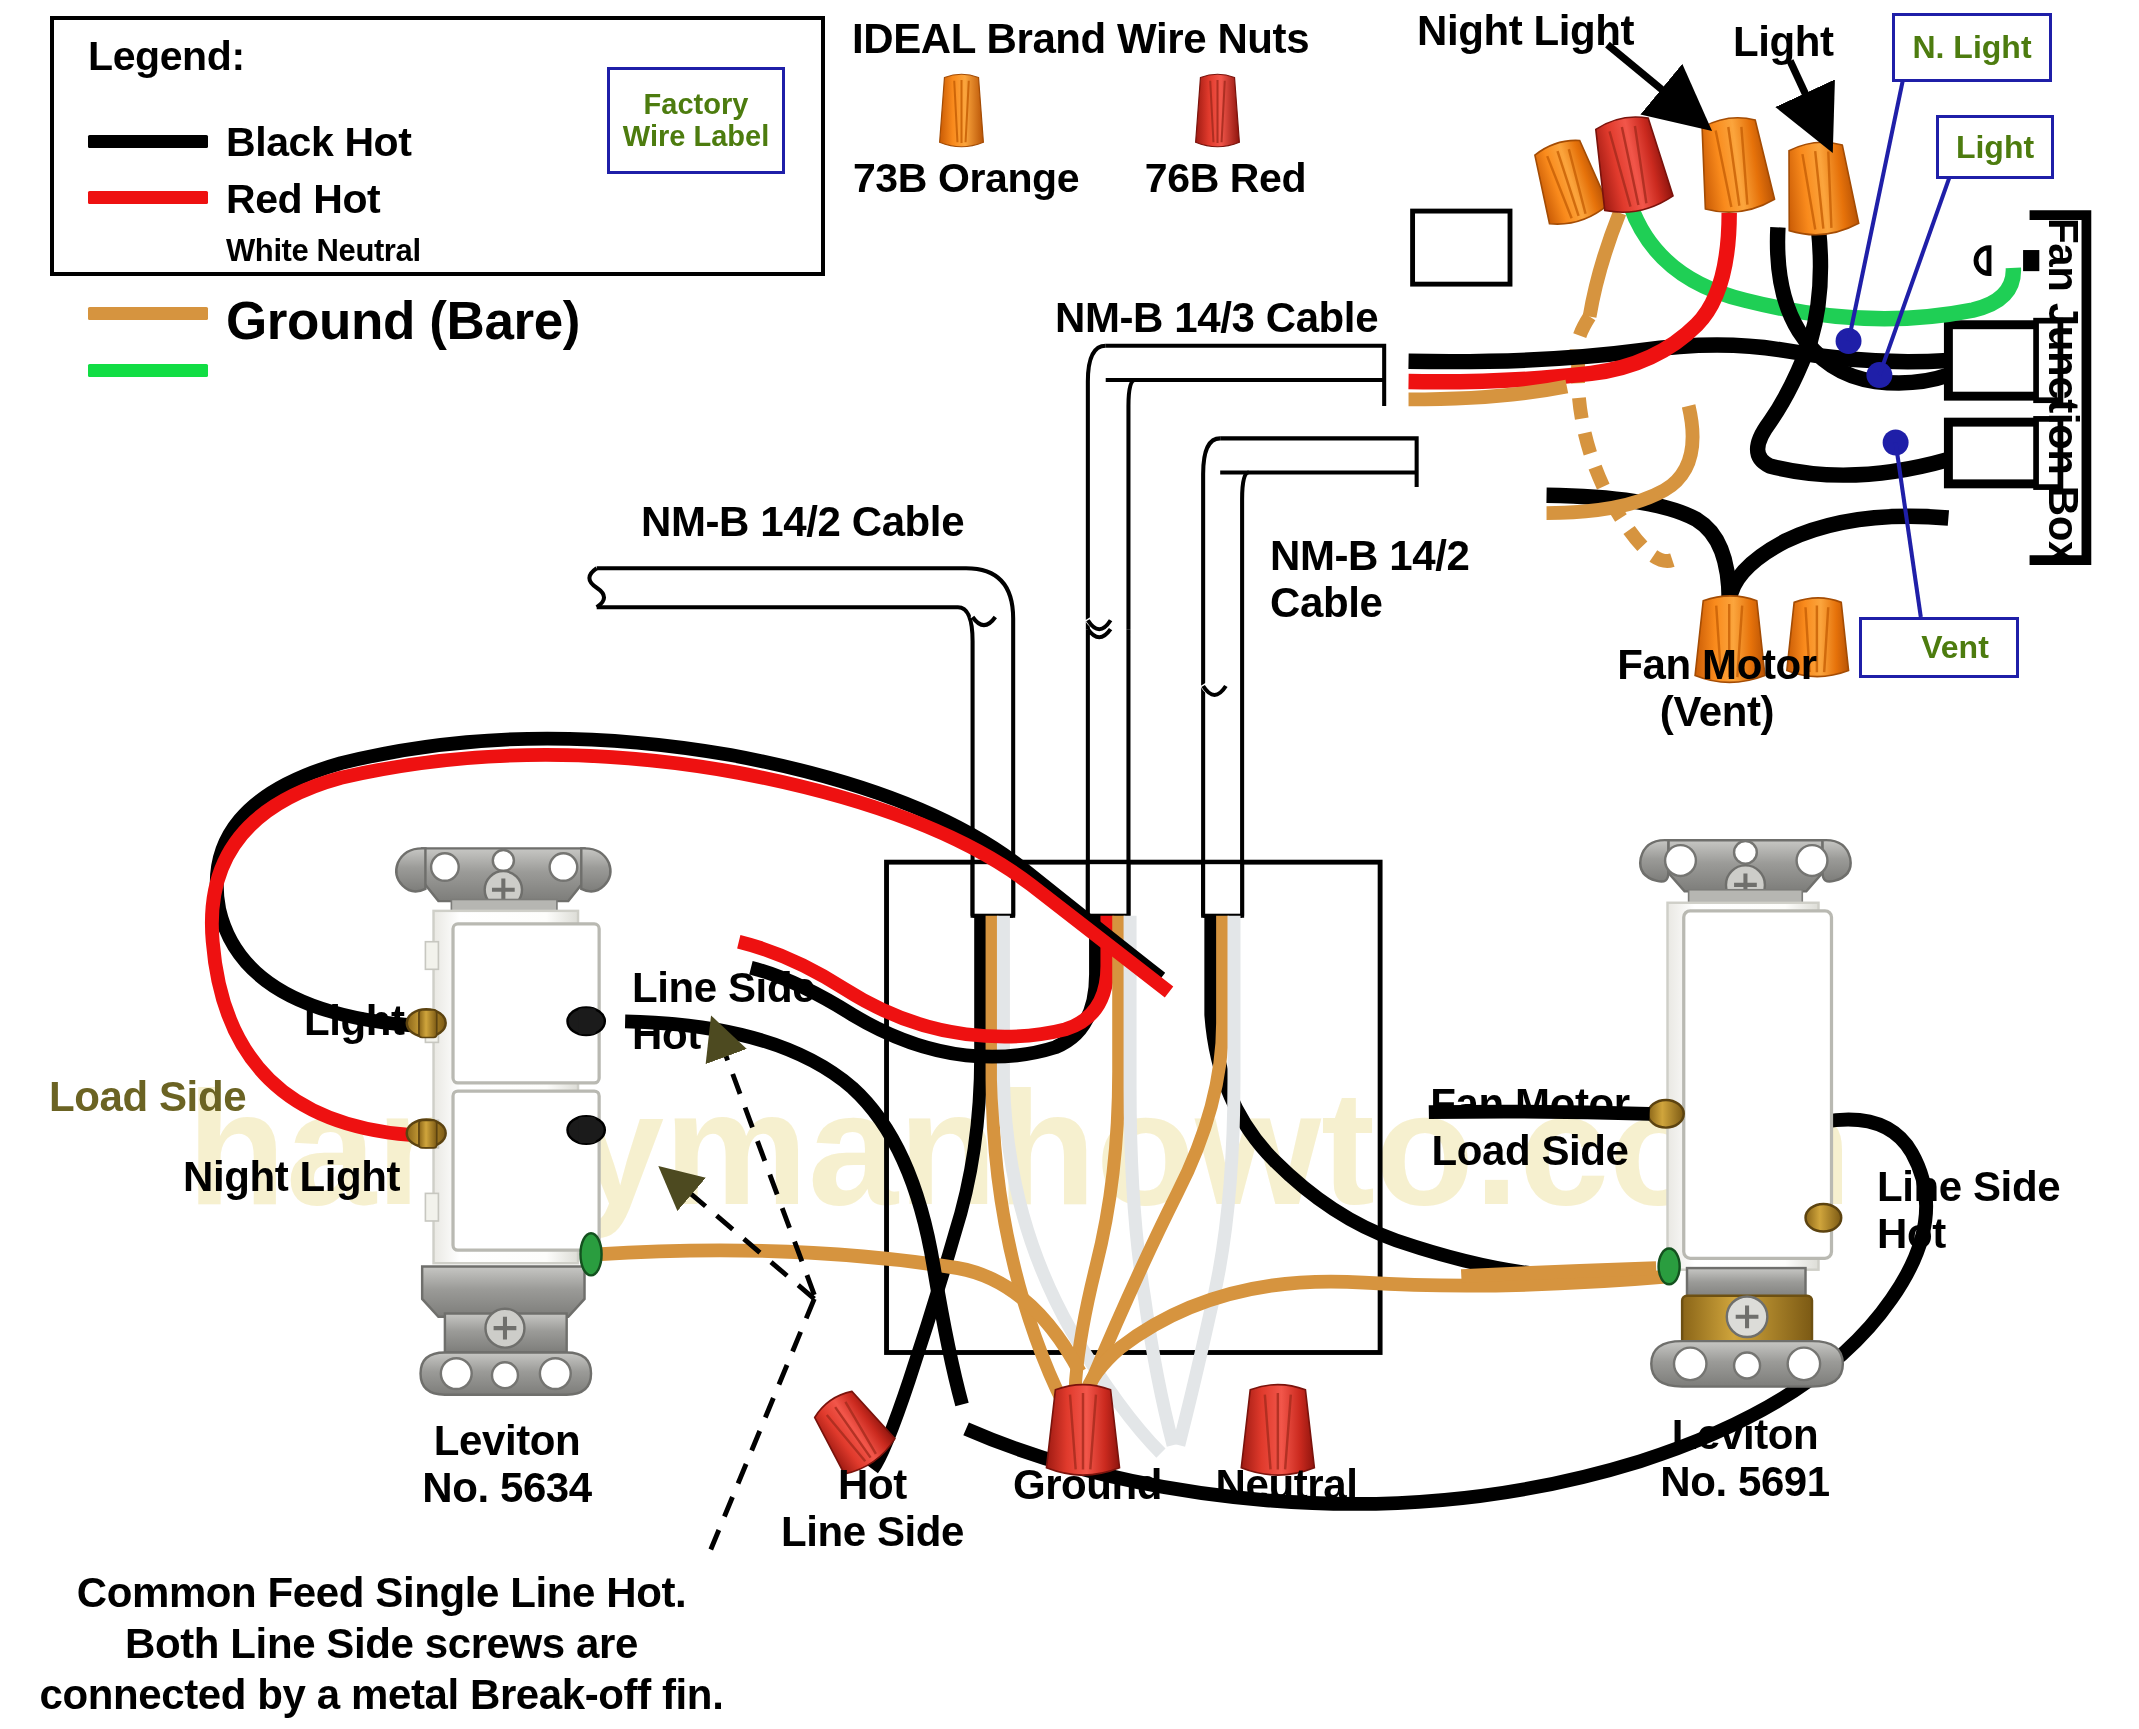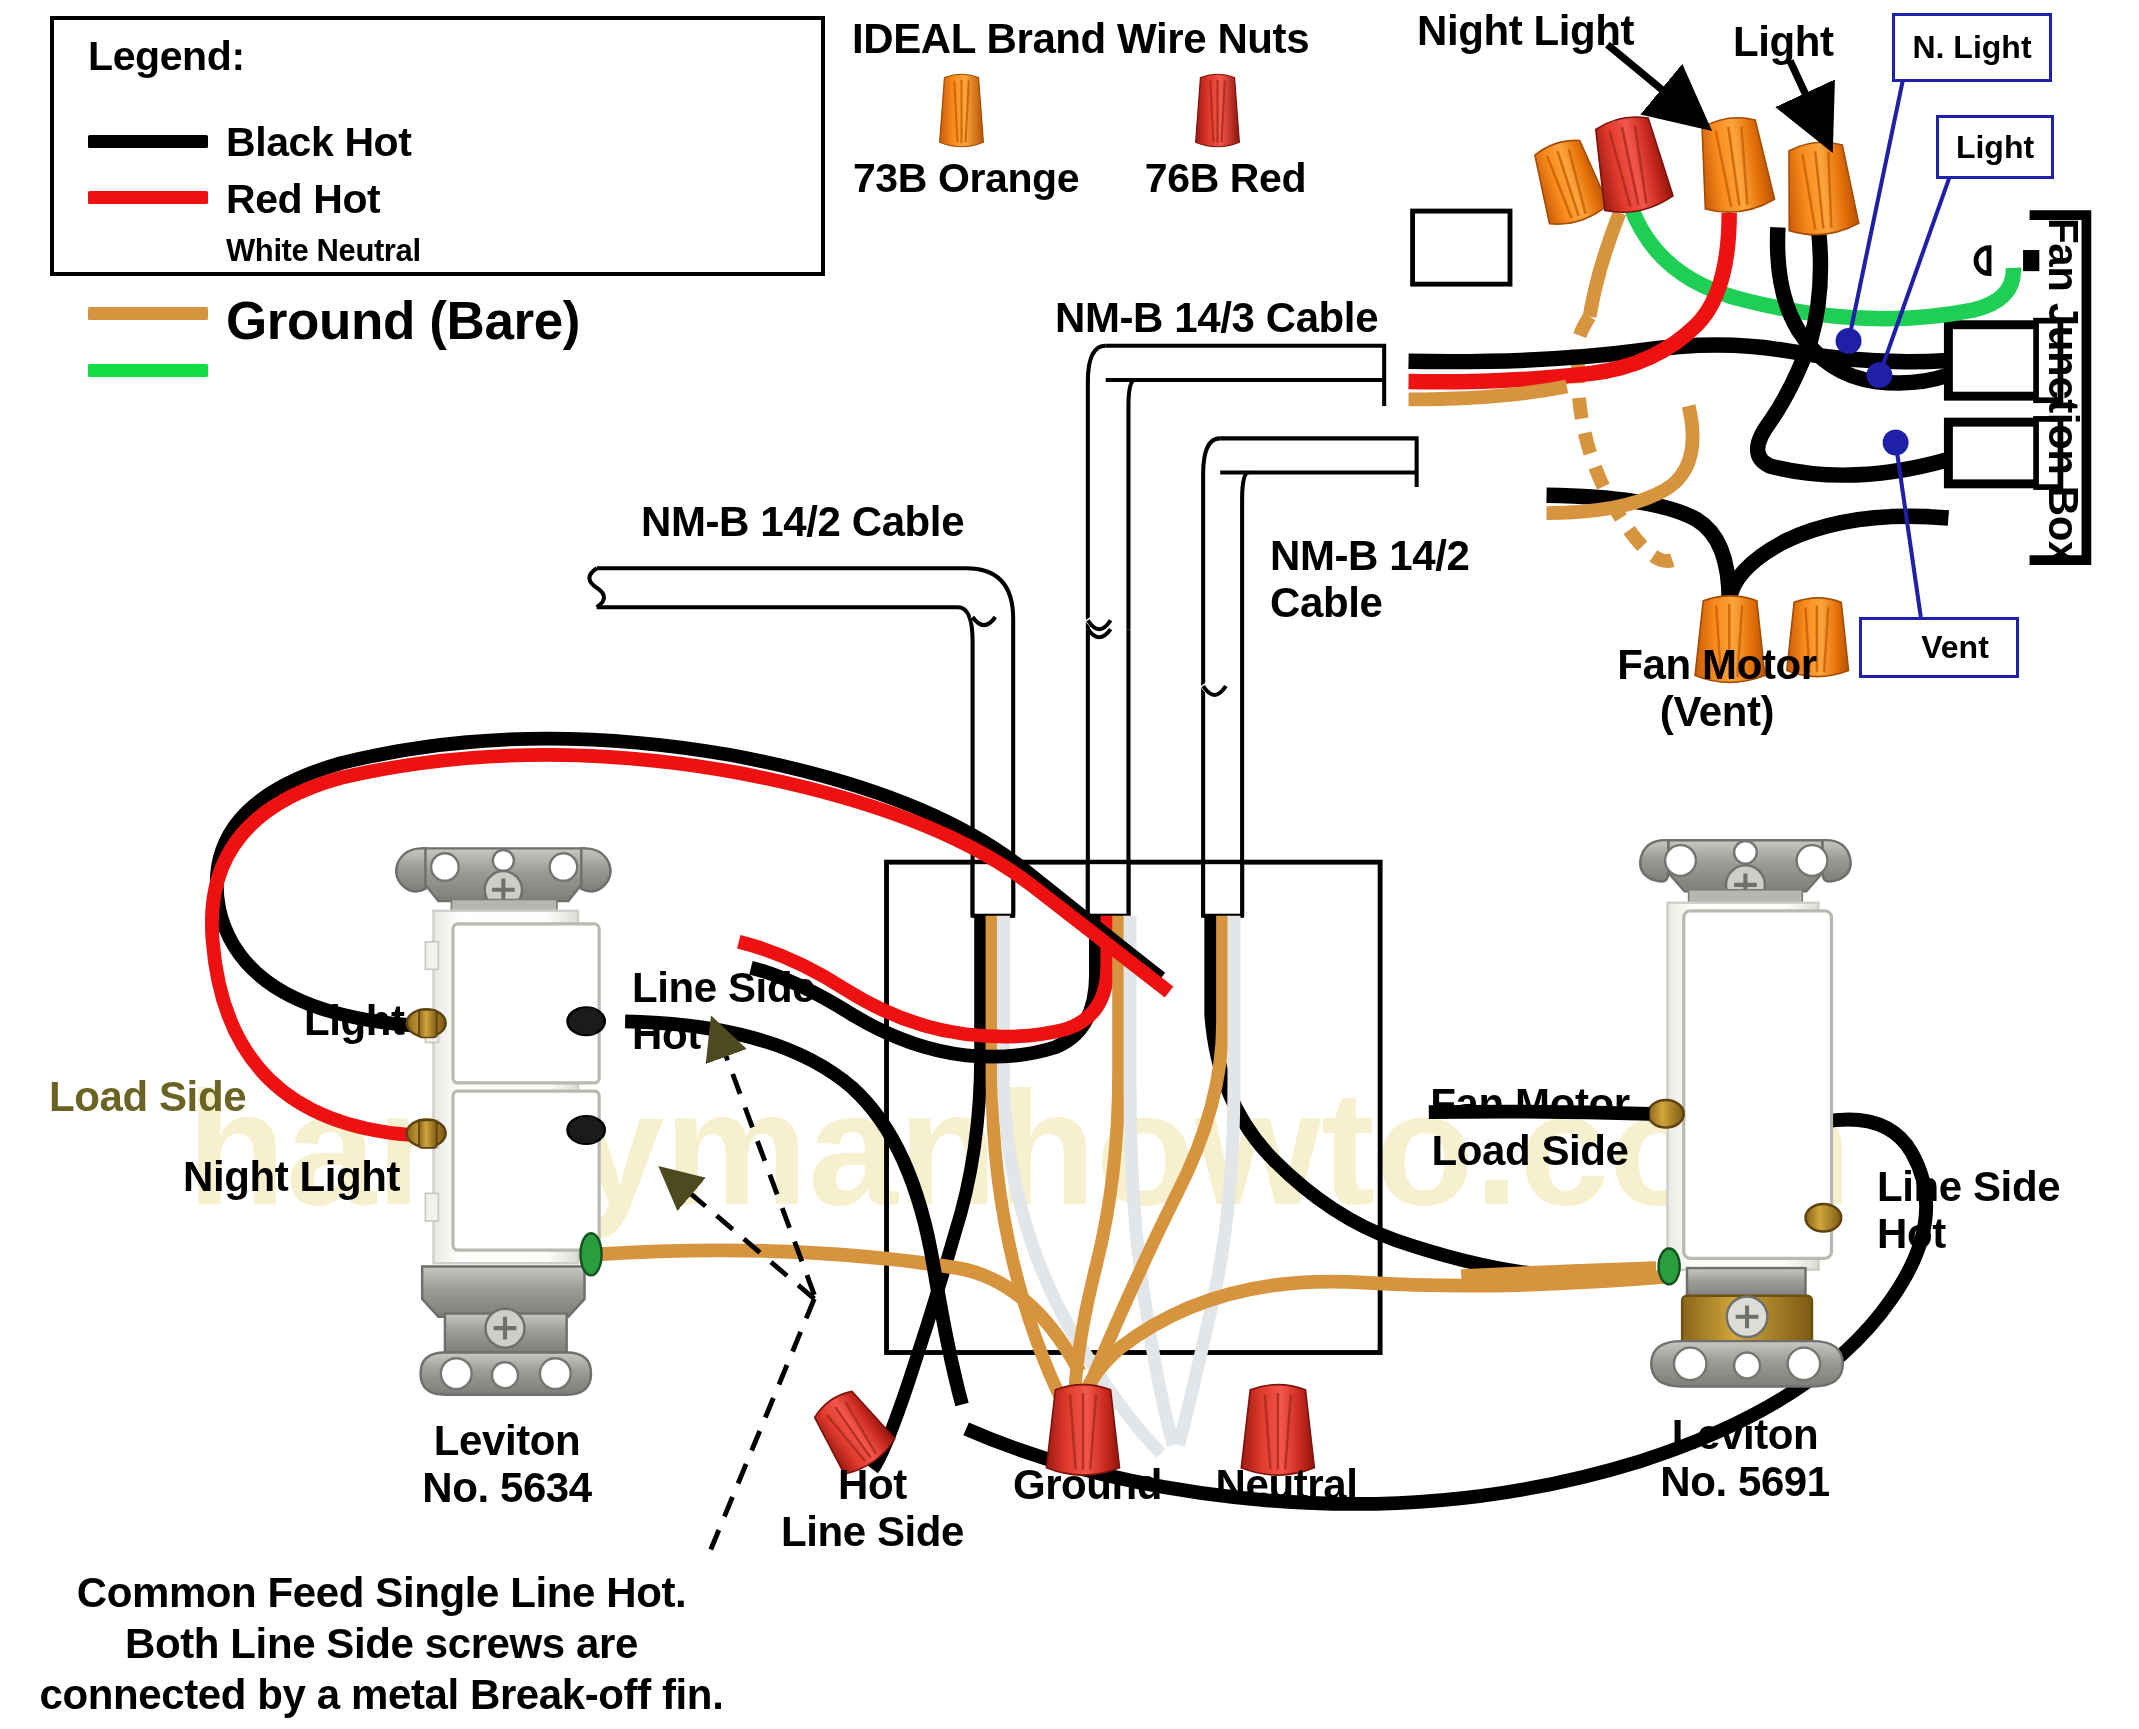--- a/index.html
+++ b/index.html
@@ -3,21 +3,21 @@
 <meta charset="utf-8">
 <title>Wiring Diagram</title>
 <style>
   html,body{margin:0;padding:0;background:#fff;}
   body{font-family:"Liberation Sans",sans-serif;}
   #root{position:relative;width:2140px;height:1730px;background:#fff;overflow:hidden;}
   svg#canvas{position:absolute;left:0;top:0;width:2140px;height:1730px;}
   .lbl{position:absolute;font-family:"Liberation Sans",sans-serif;font-weight:bold;color:#000;
        line-height:1.12;white-space:pre;letter-spacing:-0.4px;}
   .lbl.ctr{text-align:center;}
-  .bluebox{position:absolute;border:3.2px solid #1f1fa8;background:#fff;color:#000000;
+  .bluebox{position:absolute;border:3.2px solid #1f1fa8;background:#fff;color:#4d7c0f;
            font-family:"Liberation Sans",sans-serif;font-weight:bold;text-align:center;
            display:flex;align-items:center;justify-content:center;line-height:1.08;}
   .legendbox{position:absolute;border:4px solid #000;background:#fff;}
   .swatch{position:absolute;height:13px;border-radius:1.6px;}
   .wm{position:absolute;font-family:"Liberation Sans",sans-serif;font-weight:bold;
       color:#f0e4a8;opacity:.55;white-space:nowrap;pointer-events:none;}
 </style>
 </head>
 <body>
 
@@ -316,20 +316,22 @@
   <div class="swatch" style="left:88px;top:191px;width:120px;background:#ee1111;"></div>
   <div class="lbl" style="left:226px;top:177px;font-size:41px;">Red Hot</div>
 
   <div class="lbl" style="left:226px;top:234px;font-size:31px;">White Neutral</div>
 
   <div class="swatch" style="left:88px;top:307px;width:120px;background:#d6943f;"></div>
   <div class="lbl" style="left:226px;top:291px;font-size:53px;">Ground (Bare)</div>
 
   <div class="swatch" style="left:88px;top:364px;width:120px;background:#11dd44;"></div>
 
+  <div class="bluebox" style="left:607px;top:67px;width:172px;height:101px;font-size:29px;">Factory
+Wire Label</div>
 
   <div class="lbl" style="left:852px;top:14.6px;font-size:42px;">IDEAL Brand Wire Nuts</div>
   <div class="lbl ctr" style="left:844px;top:156px;width:244px;font-size:41px;">73B Orange</div>
   <div class="lbl ctr" style="left:1112px;top:156px;width:227px;font-size:41px;">76B Red</div>
   <svg style="position:absolute;left:925px;top:71px;width:73px;height:81px;" viewBox="0 0 90 100">
     <path d="M24,8 q21,-8 42,0 l6,80 q-27,11 -54,0 Z" fill="url(#nutOr2)" stroke="#a44c04" stroke-width="1.5"></path>
     <defs>
         <linearGradient id="nutOr2" x1="0" y1="0" x2="1" y2="0">
       <stop offset="0%" stop-color="#c95b05"></stop>
           <stop offset="30%" stop-color="#f98a1c"></stop>

